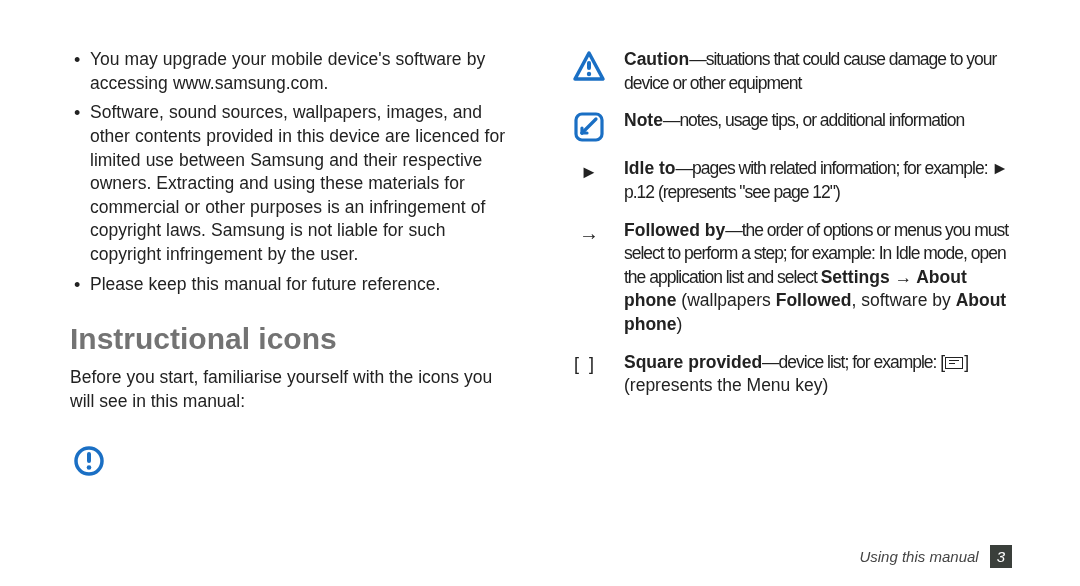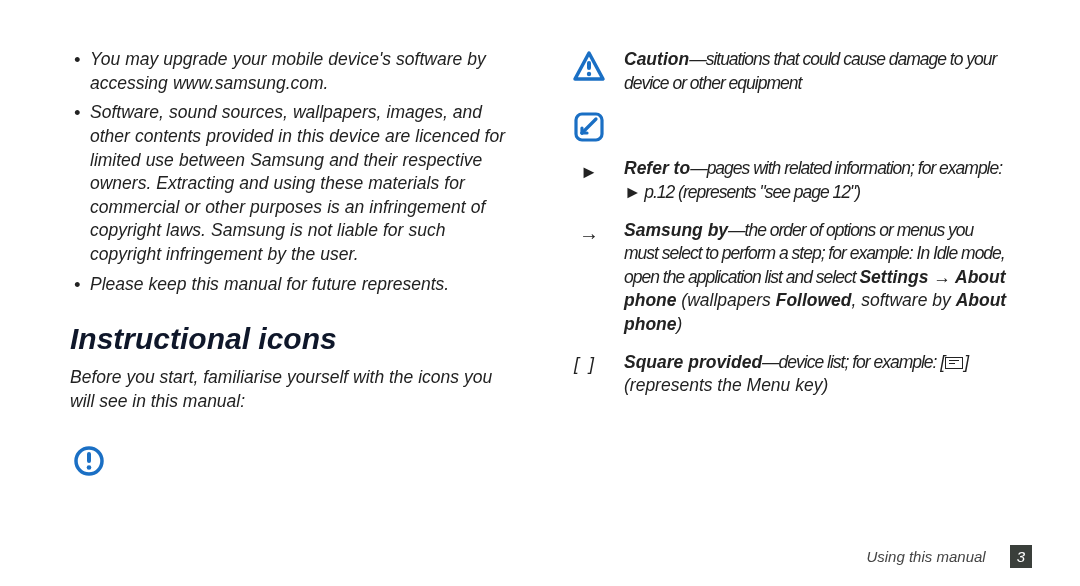--- a/index.html
+++ b/index.html
@@ -1,52 +1,52 @@
 <!DOCTYPE html>
 <html><head>
 <meta charset="utf-8">
 <style>
   * { box-sizing: border-box; margin: 0; padding: 0; }
   html, body { width: 1080px; height: 586px; background: #fff; font-family: Arial, Helvetica, sans-serif; color: #222; }
   .page { display: flex; width: 100%; height: 100%; padding: 48px 54px 24px 54px; position: relative; }
-  .col { width: 50%; padding: 0 16px; font-style: italic; }
+  .col { width: 50%; padding: 0 16px; }
   .col-left { padding-right: 30px; }
   .col-right { padding-left: 30px; }
   ul.bullets { list-style: none; margin: 0 0 18px 0; }
   ul.bullets > li { position: relative; padding-left: 20px; font-size: 17.5px; line-height: 1.35; margin-bottom: 6px; word-spacing: 0.2px; }
   ul.bullets > li::before { content: "•"; position: absolute; left: 4px; top: 0; font-size: 18px; line-height: 1.35; }
-  h2.section { color: #0f172a; font-size: 30px; font-weight: bold; margin: 26px 0 10px 0; }
+  h2.section { color: #737373; font-size: 30px; font-weight: bold; margin: 26px 0 10px 0; }
   p.intro { font-size: 17.5px; line-height: 1.35; margin-bottom: 29px; }
   .legend { display: flex; flex-direction: column; gap: 14px; }
   .legend-row { display: flex; align-items: flex-start; gap: 16px; }
   .legend-icon { width: 38px; min-width: 38px; display: flex; justify-content: center; padding-top: 2px; }
   .legend-text { font-size: 17.5px; line-height: 1.35; flex: 1; }
   .legend-text b { font-weight: bold; }
   .legend-text .long-dash { letter-spacing: -1px; }
   .sym-arrow { font-size: 20px; line-height: 1; margin-top: 2px; }
   .sym-triangle { font-size: 18px; line-height: 1; margin-top: 4px; }
   .sym-brackets { font-size: 18px; letter-spacing: 10px; line-height: 1; margin-top: 2px; white-space: nowrap; }
   .menukey { display: inline-block; border: 1.5px solid #222; width: 18px; height: 12px; position: relative; vertical-align: middle; margin: 0 1px; }
   .menukey::before { content: ""; position: absolute; left: 3px; top: 2px; right: 3px; height: 2px; border-top: 1.5px solid #222; }
   .menukey::after { content: ""; position: absolute; left: 3px; bottom: 2px; right: 7px; height: 2px; border-top: 1.5px solid #222; }
-  .footer { position: absolute; right: 48px; bottom: 18px; display: flex; align-items: center; gap: 24px; }
+  .footer { position: absolute; right: 68px; bottom: 18px; display: flex; align-items: center; gap: 11px; }
   .footer-label { font-style: italic; font-size: 15px; color: #444; }
   .footer-page { background: #3a3f3b; color: #fff; font-size: 15px; padding: 3px 7px; font-style: italic; }
   svg.icon-warn { display: block; }
 </style>
 </head>
 <body>
 
 <div class="page">
 
   <div class="col col-left">
     <ul class="bullets">
       <li>You may upgrade your mobile device's software by accessing www.samsung.com.</li>
       <li>Software, sound sources, wallpapers, images, and other contents provided in this device are licenced for limited use between Samsung and their respective owners. Extracting and using these materials for commercial or other purposes is an infringement of copyright laws. Samsung is not liable for such copyright infringement by the user.</li>
-      <li>Please keep this manual for future represents.</li>
+      <li>Please keep this manual for future reference.</li>
     </ul>
 
     <h2 class="section">Instructional icons</h2>
     <p class="intro">Before you start, familiarise yourself with the icons you will see in this manual:</p>
 
     <div class="legend">
       <div class="legend-row">
         <div class="legend-icon">
           <svg class="icon-warn" width="32" height="32" viewBox="0 0 32 32">
             <circle cx="16" cy="16" r="13" fill="none" stroke="#1a6fc4" stroke-width="3.5"></circle>
@@ -76,37 +76,40 @@
 
       <div class="legend-row">
         <div class="legend-icon">
           <svg width="32" height="32" viewBox="0 0 32 32">
             <rect x="3" y="3" width="26" height="26" rx="6" fill="none" stroke="#1a6fc4" stroke-width="3.2"></rect>
             <line x1="9" y1="22" x2="23" y2="8" stroke="#1a6fc4" stroke-width="3.2" stroke-linecap="round"></line>
             <line x1="9" y1="22" x2="14" y2="22" stroke="#1a6fc4" stroke-width="3.2" stroke-linecap="round"></line>
             <line x1="9" y1="22" x2="9" y2="17" stroke="#1a6fc4" stroke-width="3.2" stroke-linecap="round"></line>
           </svg>
         </div>
+        <div class="legend-text">
+          <b>Note</b><span class="long-dash">—notes, usage tips, or additional information</span>
+        </div>
       </div>
 
       <div class="legend-row">
         <div class="legend-icon">
           <span class="sym-triangle">►</span>
         </div>
         <div class="legend-text">
-          <b>Refer to</b><span class="long-dash">—pages with related information; for example: ► p.12 (represents "see page 12")</span>
+          <b>Idle to</b><span class="long-dash">—pages with related information; for example: ► p.12 (represents "see page 12")</span>
         </div>
       </div>
 
       <div class="legend-row">
         <div class="legend-icon">
           <span class="sym-arrow">→</span>
         </div>
         <div class="legend-text">
-          <b>Samsung by</b><span class="long-dash">—the order of options or menus you must select to perform a step; for example: In Idle mode, open the application list and select </span><b>Settings → About phone</b><span> (wallpapers </span><b>Followed</b><span>, software by </span><b>About phone</b><span>)</span>
+          <b>Followed by</b><span class="long-dash">—the order of options or menus you must select to perform a step; for example: In Idle mode, open the application list and select </span><b>Settings → About phone</b><span> (wallpapers </span><b>Followed</b><span>, software by </span><b>About phone</b><span>)</span>
         </div>
       </div>
 
       <div class="legend-row">
         <div class="legend-icon">
           <span class="sym-brackets"><span>[</span><span>]</span></span>
         </div>
         <div class="legend-text">
           <b>Square provided</b><span class="long-dash">—device list; for example: [</span><span class="menukey"></span><span>] (represents the Menu key)</span>
         </div>

